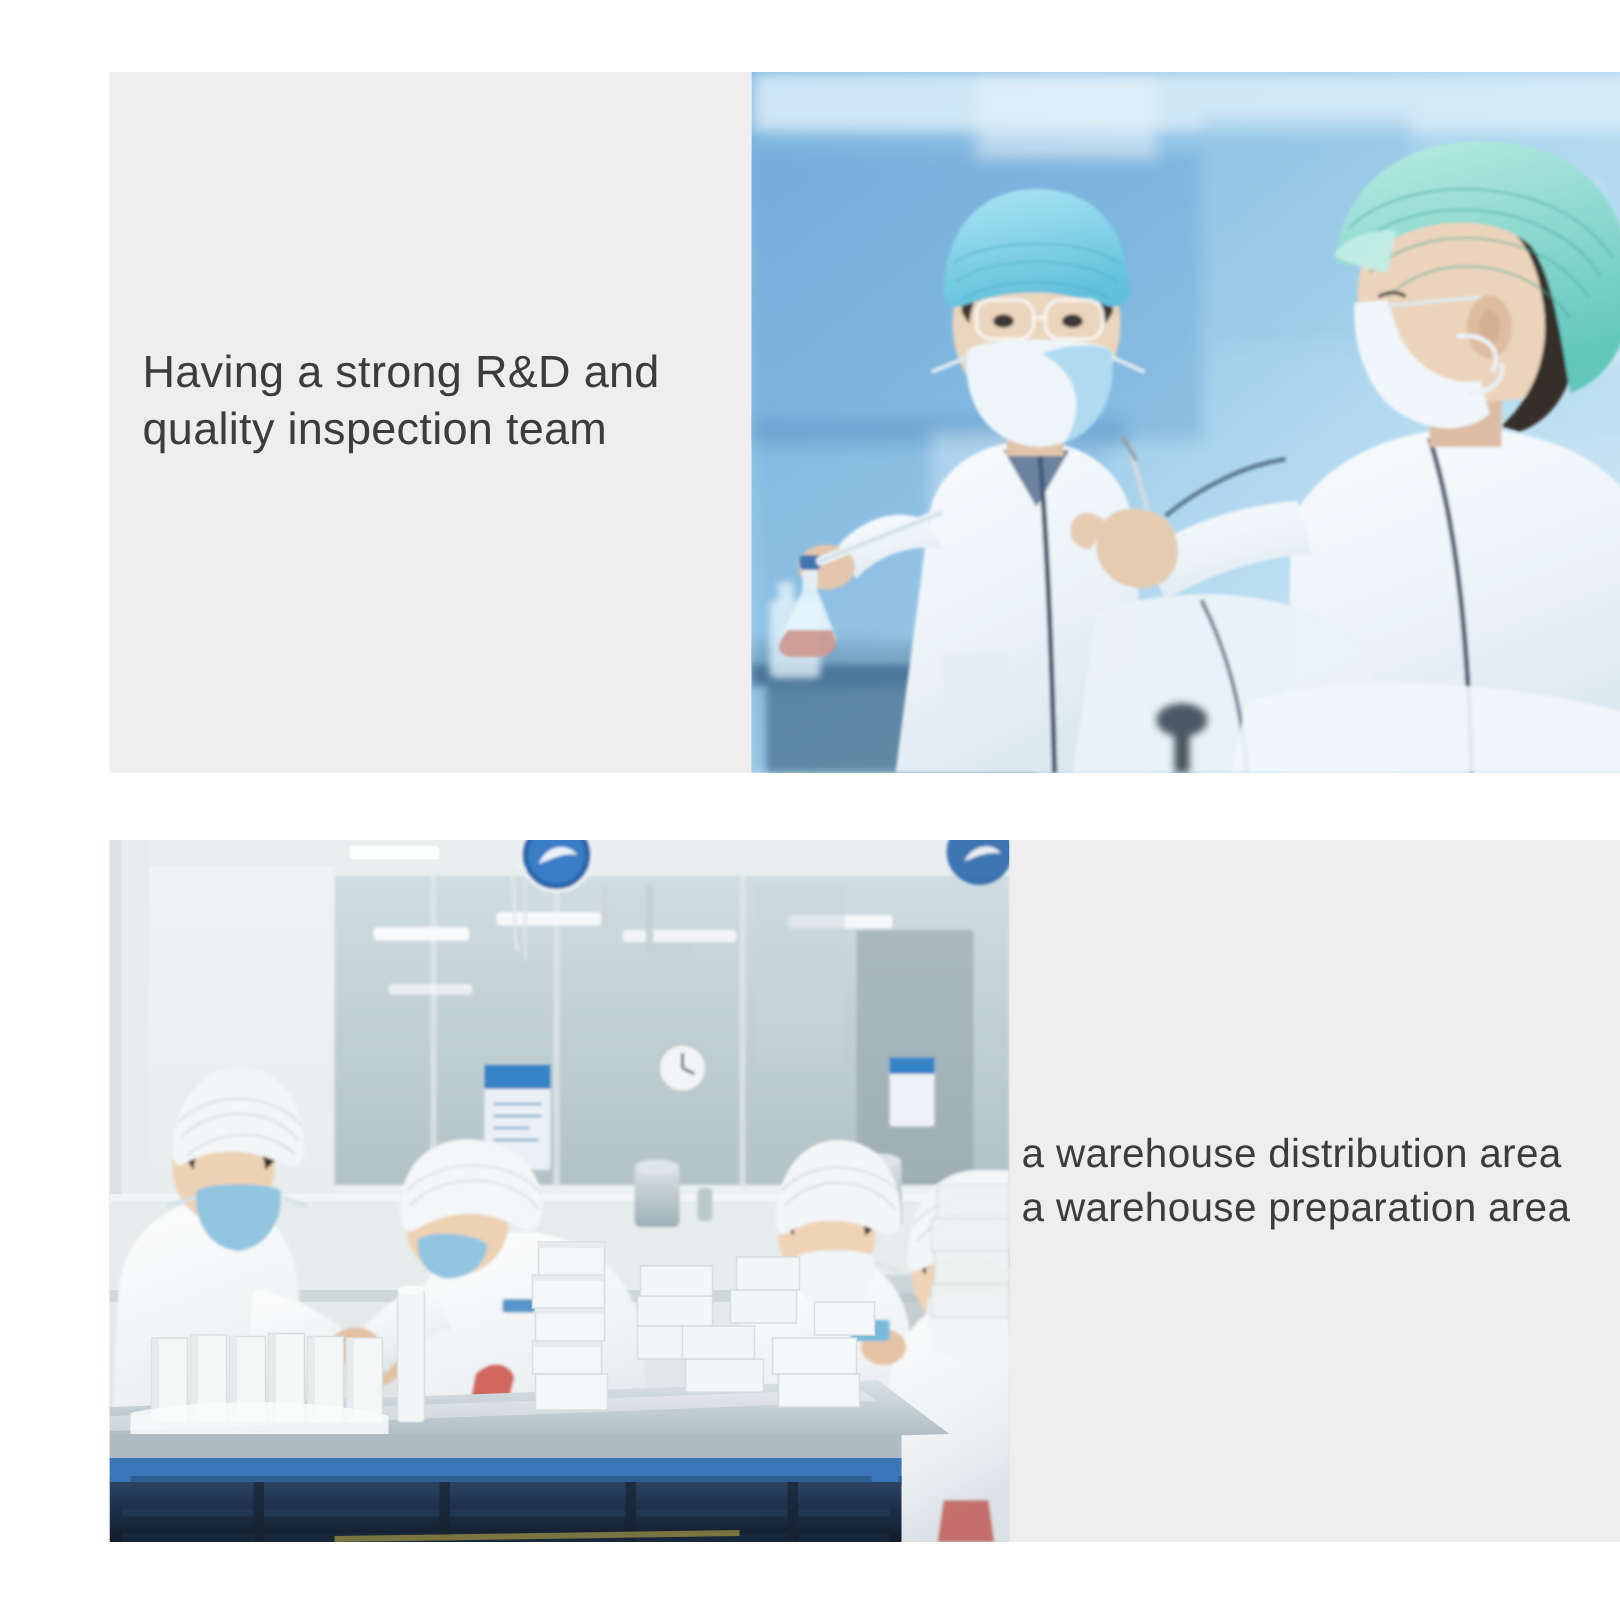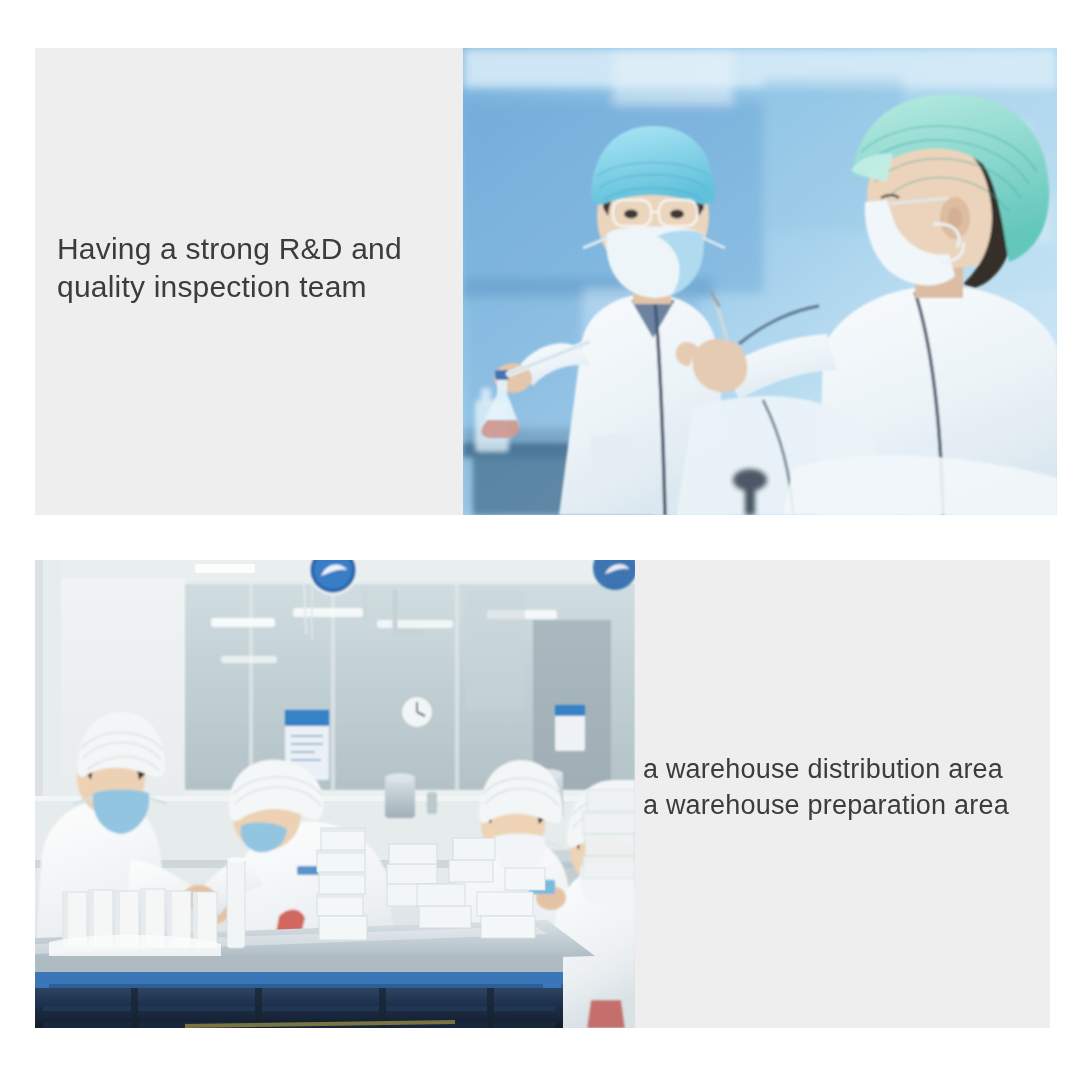--- a/index.html
+++ b/index.html
@@ -12,20 +12,21 @@
     height: 1080px;
     font-family: "Liberation Sans", sans-serif;
     overflow: hidden;
     position: relative;
   }
 
   .stage {
     position: absolute;
     inset: 0;
     background: #ffffff;
+    margin-left: 38px;
   }
 
   
   .block-top {
     position: absolute;
     left: 35px;
     top: 48px;
     width: 1022px;
     height: 467px;
     background: #eeeeee;

